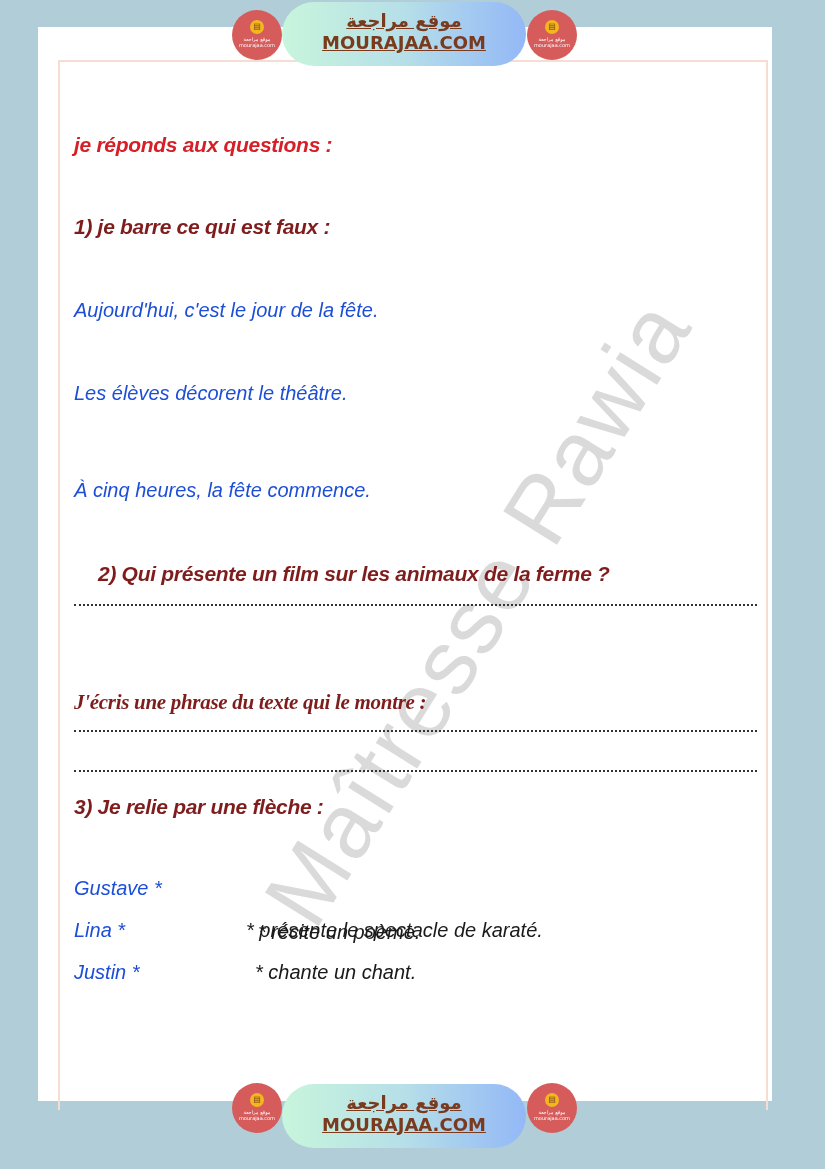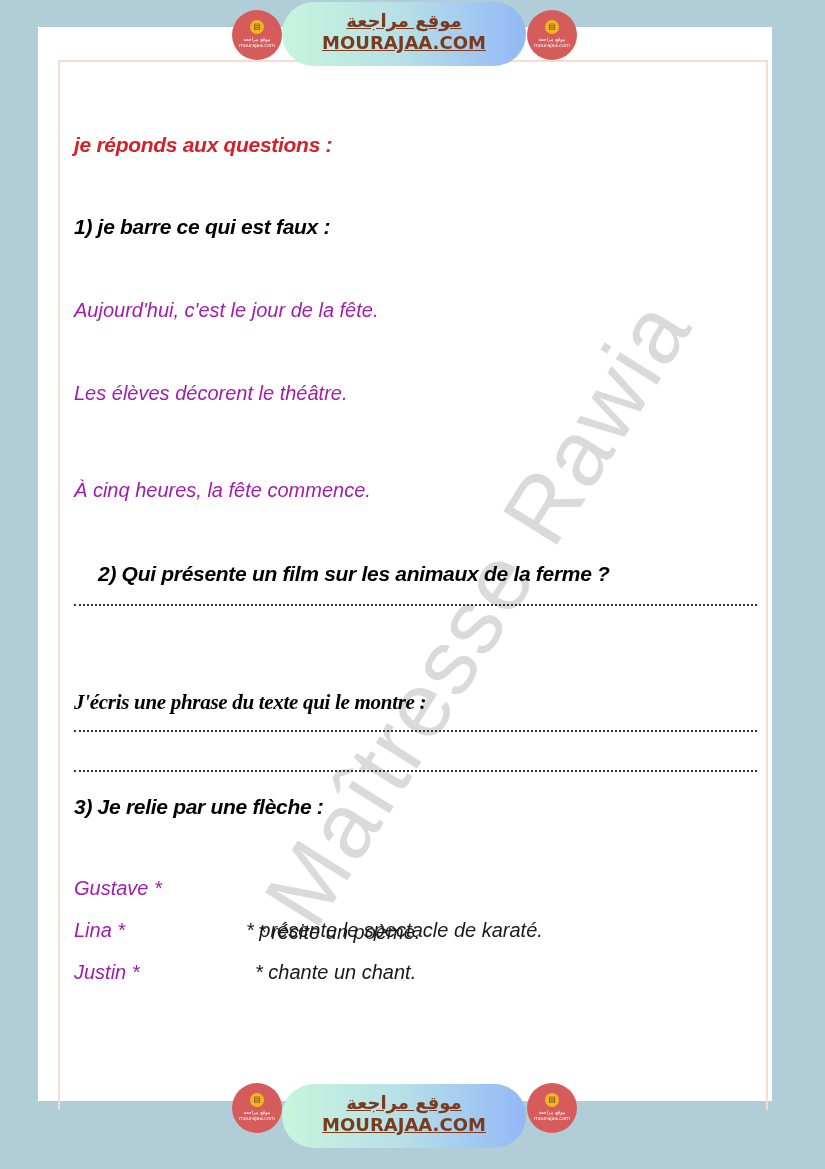--- a/index.html
+++ b/index.html
@@ -11,22 +11,22 @@
   .page {
     position: absolute; left: 38px; top: 27px; width: 734px; height: 1074px;
     background: #ffffff;
   }
   .frame {
     position: absolute; left: 58px; top: 60px; width: 710px; height: 1050px;
     border: 2px solid #f6ddd2; border-bottom: none; box-sizing: border-box;
   }
   .text { position: absolute; left: 74px; font-style: italic; white-space: nowrap; }
   .heading-red { color: #d61f26; font-weight: bold; font-size: 21px; letter-spacing: -0.3px; }
-  .heading-blue { color: #000000; font-weight: bold; font-size: 21px; letter-spacing: -0.3px; }
-  .body-line { color: #a21caf; font-size: 20px; }
+  .heading-blue { color: #7f1d1d; font-weight: bold; font-size: 21px; letter-spacing: -0.3px; }
+  .body-line { color: #1d4ed8; font-size: 20px; }
   .dots {
     position: absolute; left: 74px; width: 683px; height: 0;
     border-top: 2px dotted #333;
   }
   .match-right { position: absolute; font-style: italic; font-size: 20px; color:#1a1a1a; white-space: nowrap; }
   .watermark {
     position: absolute; left: 120px; top: 560px;
     font-size: 92px; color: rgba(150,150,150,0.35);
     transform: rotate(-58deg); transform-origin: center;
     white-space: nowrap; pointer-events: none; letter-spacing: 2px;

